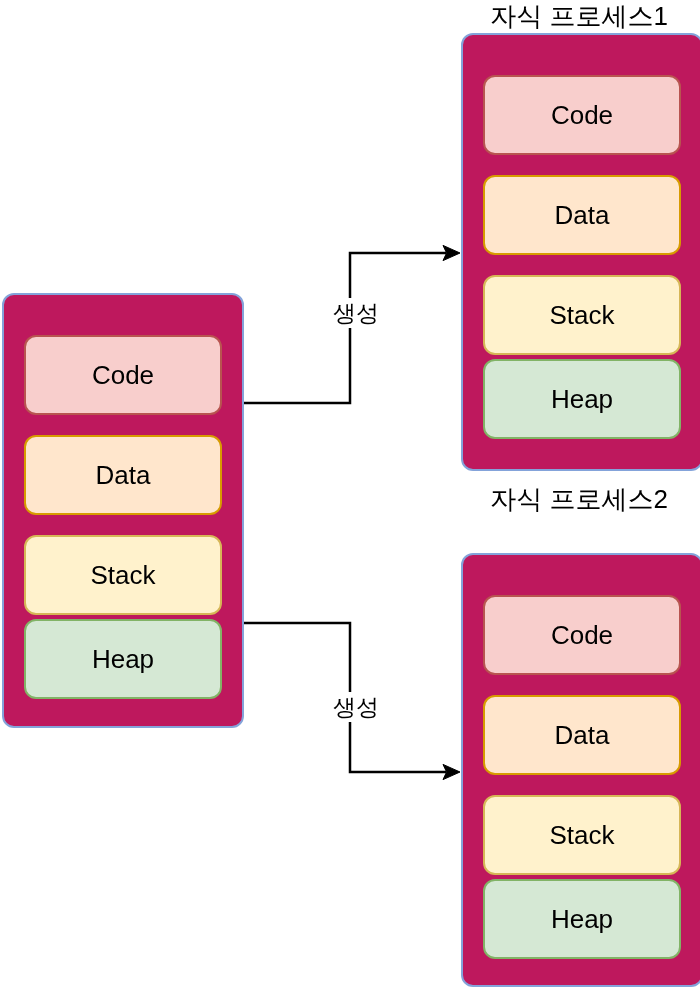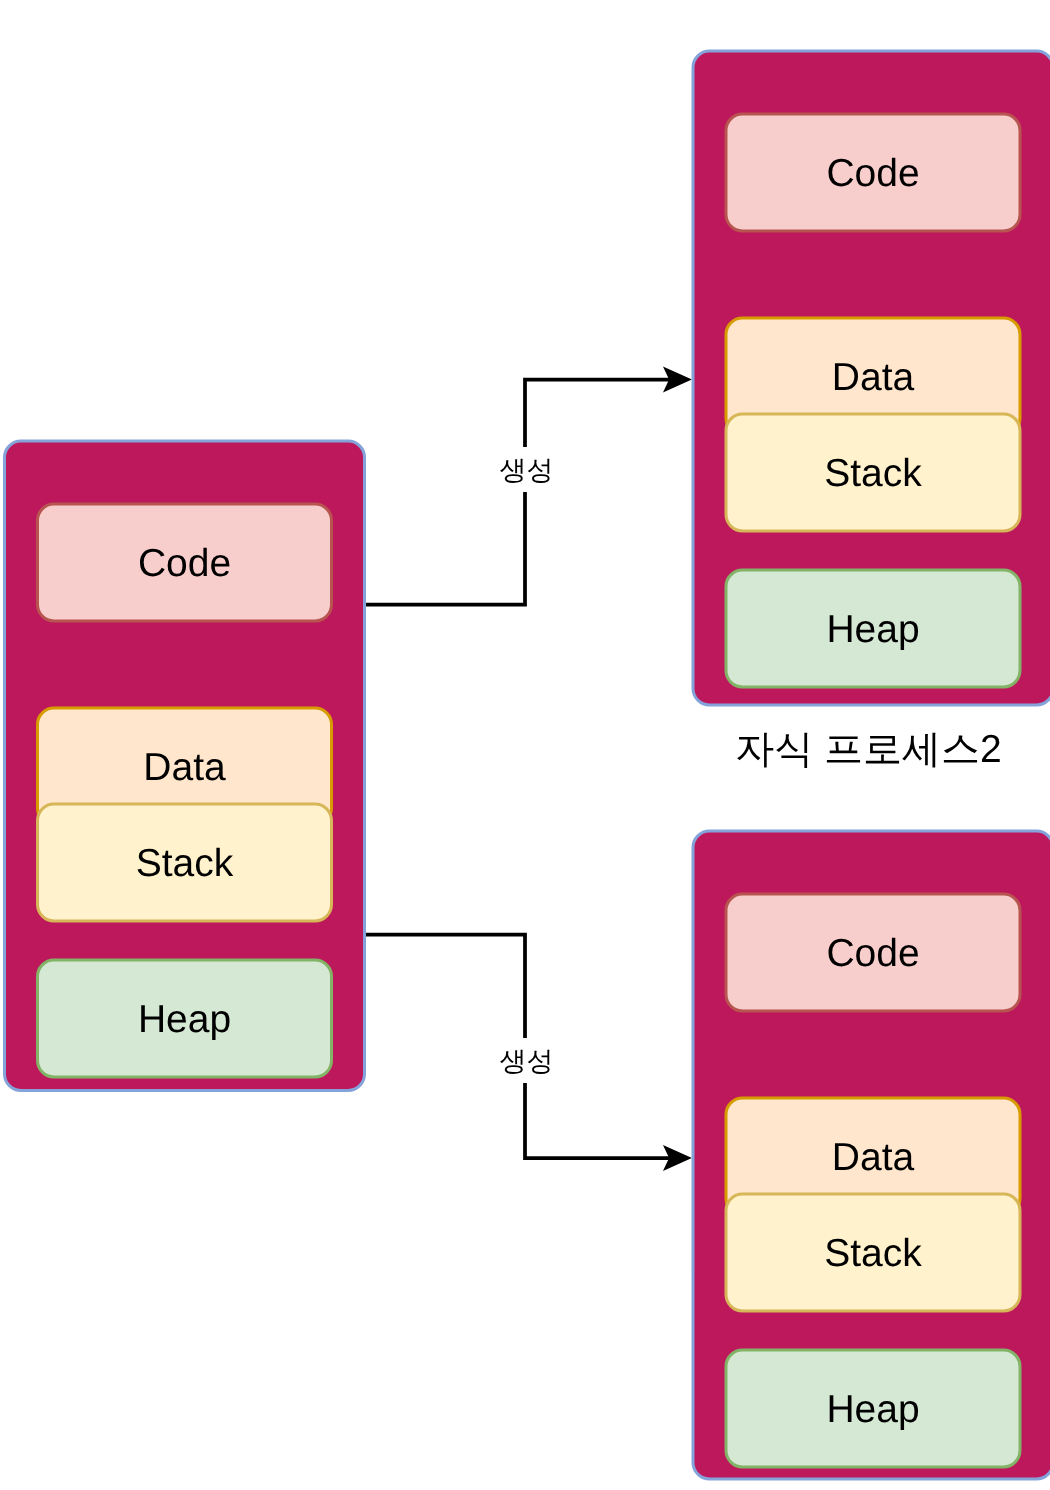--- a/index.html
+++ b/index.html
@@ -40,38 +40,38 @@
     width: 198px;
     height: 80px;
     border-radius: 12px;
     border: 2px solid;
     display: flex;
     align-items: center;
     justify-content: center;
     font-size: 26px;
   }
   .pos1 { top: 40px; }
-  .pos2 { top: 140px; margin-top: 36px; }
+  .pos2 { top: 140px; }
   .pos3 { top: 240px; }
-  .pos4 { top: 344px; }
+  .pos4 { top: 324px; }
   .code  { background: #f8cecc; border-color: #b85450; }
   .data  { background: #ffe6cc; border-color: #d79b00; }
   .stack { background: #fff2cc; border-color: #d6b656; }
   .heap  { background: #d5e8d4; border-color: #82b366; }
   .arrows-svg {
     position: absolute;
     left: 0; top: 0;
     width: 700px;
     height: 993px;
     pointer-events: none;
   }
   .edge-label {
     position: absolute;
     background: #ffffff;
-    font-size: 18px;
+    font-size: 23px;
     line-height: 30px;
     padding: 0 2px;
     white-space: nowrap;
     text-align: center;
   }
 </style>
 </head>
 <body>
 
 <div class="canvas">
@@ -95,20 +95,21 @@
       <span>Data</span>
     </div>
     <div class="block stack pos3">
       <span>Stack</span>
     </div>
     <div class="block heap pos4">
       <span>Heap</span>
     </div>
   </div>
 
+  <div class="process-title" style="left:461px; top:1px; width:236px;">자식 프로세스1</div>
   <div class="process" style="left:461px; top:33px; height:438px;">
     <div class="block code pos1">
       <span>Code</span>
     </div>
     <div class="block data pos2">
       <span>Data</span>
     </div>
     <div class="block stack pos3">
       <span>Stack</span>
     </div>

